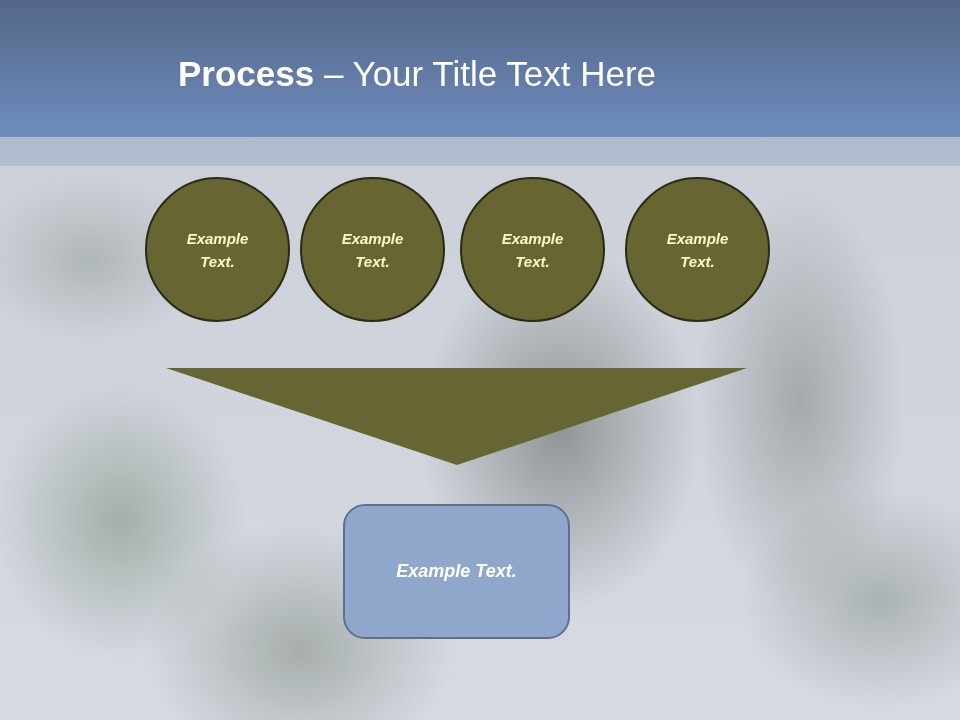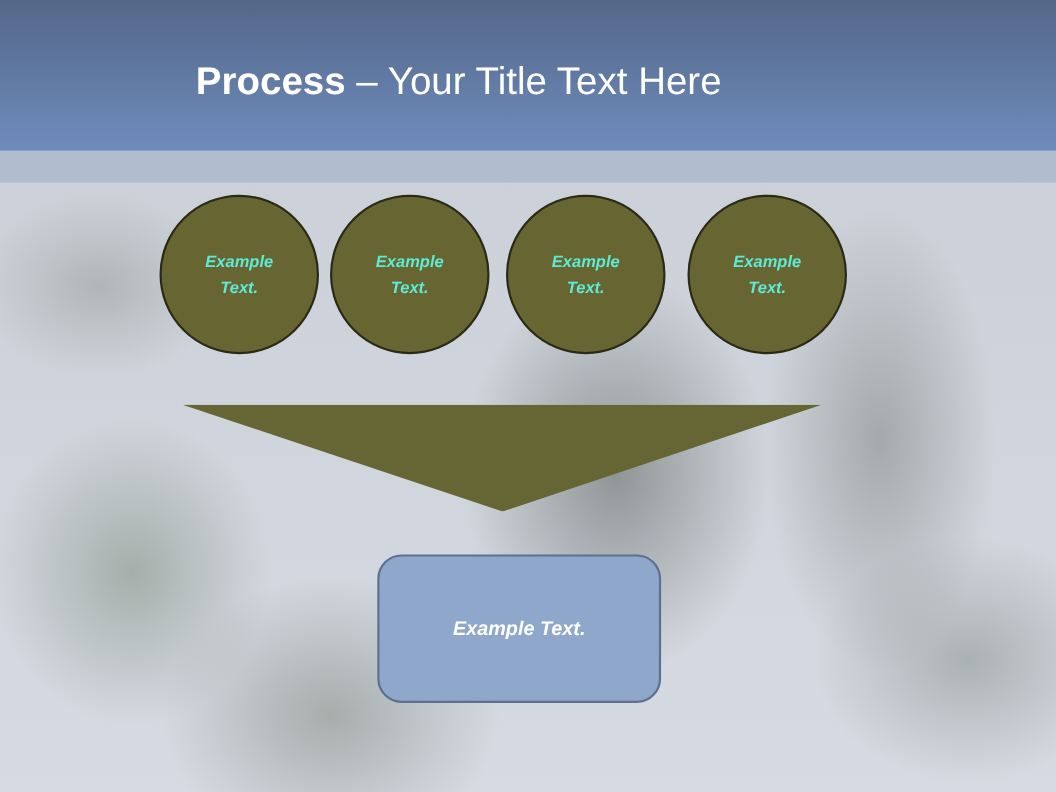--- a/index.html
+++ b/index.html
@@ -17,24 +17,24 @@
   .header { position: absolute; left: 0; top: 0; width: 960px; height: 137px;
             background: linear-gradient(#536788, #6f8cbd); }
   .header-strip { position: absolute; left: 0; top: 137px; width: 960px; height: 29px;
                   background: rgba(130,150,190,0.35); }
   .title { position: absolute; left: 0; top: 50px; width: 834px; text-align: center;
            color: #fff; font-size: 35px; line-height: 48px; }
   .title b { font-weight: bold; }
   .circle { position: absolute; width: 145px; height: 145px; border-radius: 50%;
             background: #676633; border: 2.5px solid #2b2a16; box-sizing: border-box;
             display: flex; align-items: center; justify-content: center; text-align: center;
-            color: #5eead4; font-style: italic; font-weight: bold; font-size: 15px; line-height: 23px; }
+            color: #fef9c3; font-style: italic; font-weight: bold; font-size: 15px; line-height: 23px; }
   .circle span { display: block; width: 80px; }
   .arrow { position: absolute; left: 166px; top: 368px; width: 581px; height: 97px; }
-  .box { position: absolute; left: 343px; top: 504px; width: 258px; height: 135px;
+  .box { position: absolute; left: 343px; top: 504px; width: 227px; height: 135px;
          background: #8fa7cb; border: 2.5px solid #5e7090; border-radius: 22px; box-sizing: border-box;
          display: flex; align-items: center; justify-content: center;
          color: #fff; font-style: italic; font-weight: bold; font-size: 18px; }
 </style>
 </head>
 <body>
 
 <div class="bg"></div>
 <div class="header"></div>
 <div class="header-strip"></div>

